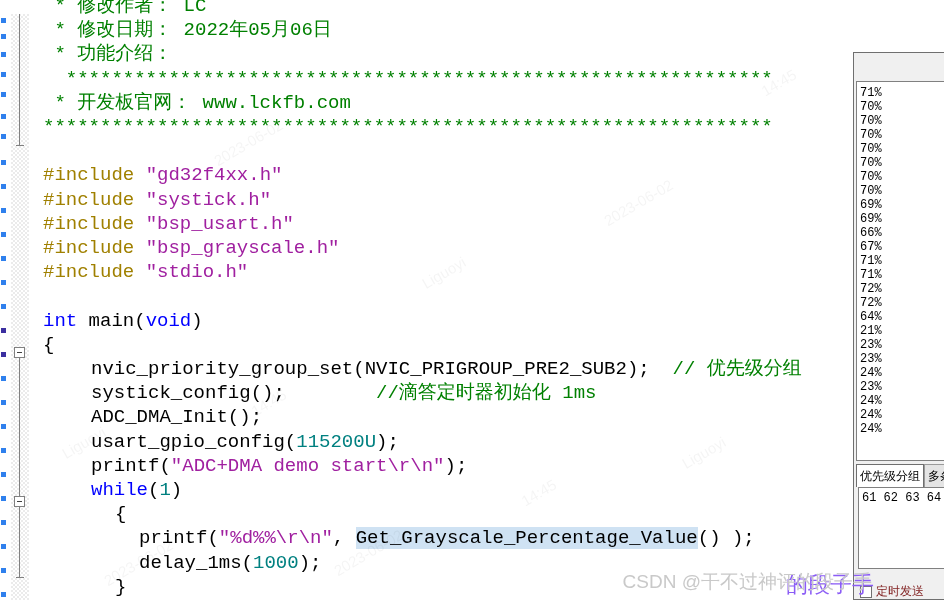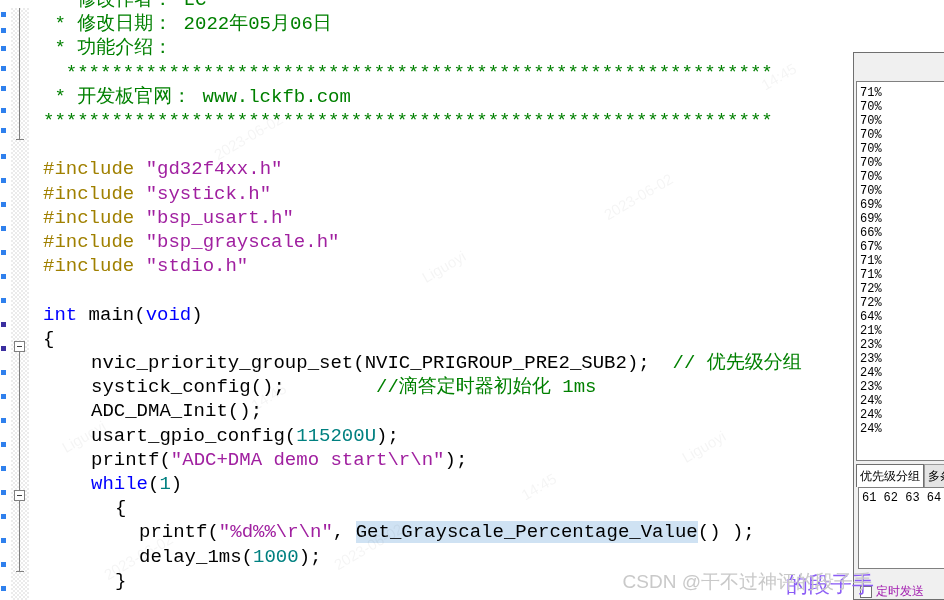--- a/index.html
+++ b/index.html
@@ -11,21 +11,21 @@
     width: 944px;
     height: 600px;
     overflow: hidden;
     position: relative;
     font-family: "Liberation Sans", sans-serif;
   }
 
   
   #editor {
     position: absolute;
-    left: 0; top: 8px;
+    left: 0; top: 14px;
     width: 944px; height: 496px;
     background: #f9a8d4;
   }
 
   
   .marker-margin {
     position: absolute;
     left: 0; top: 0;
     width: 11px; height: 600px;
     background: #ffffff;
@@ -204,21 +204,21 @@
     overflow: hidden;
   }
 
   .xcom-check {
     position: absolute;
     left: 6px;
     display: flex;
     align-items: center;
     font-size: 12px;
     font-family: "Liberation Sans", sans-serif;
-    color: #a21caf;
+    color: #7f1d1d;
     white-space: nowrap;
   }
   .chk-box {
     width: 12px; height: 12px;
     border: 1px solid #707070;
     background: #ffffff;
     box-sizing: border-box;
     margin-right: 4px;
     position: relative;
     flex: none;

